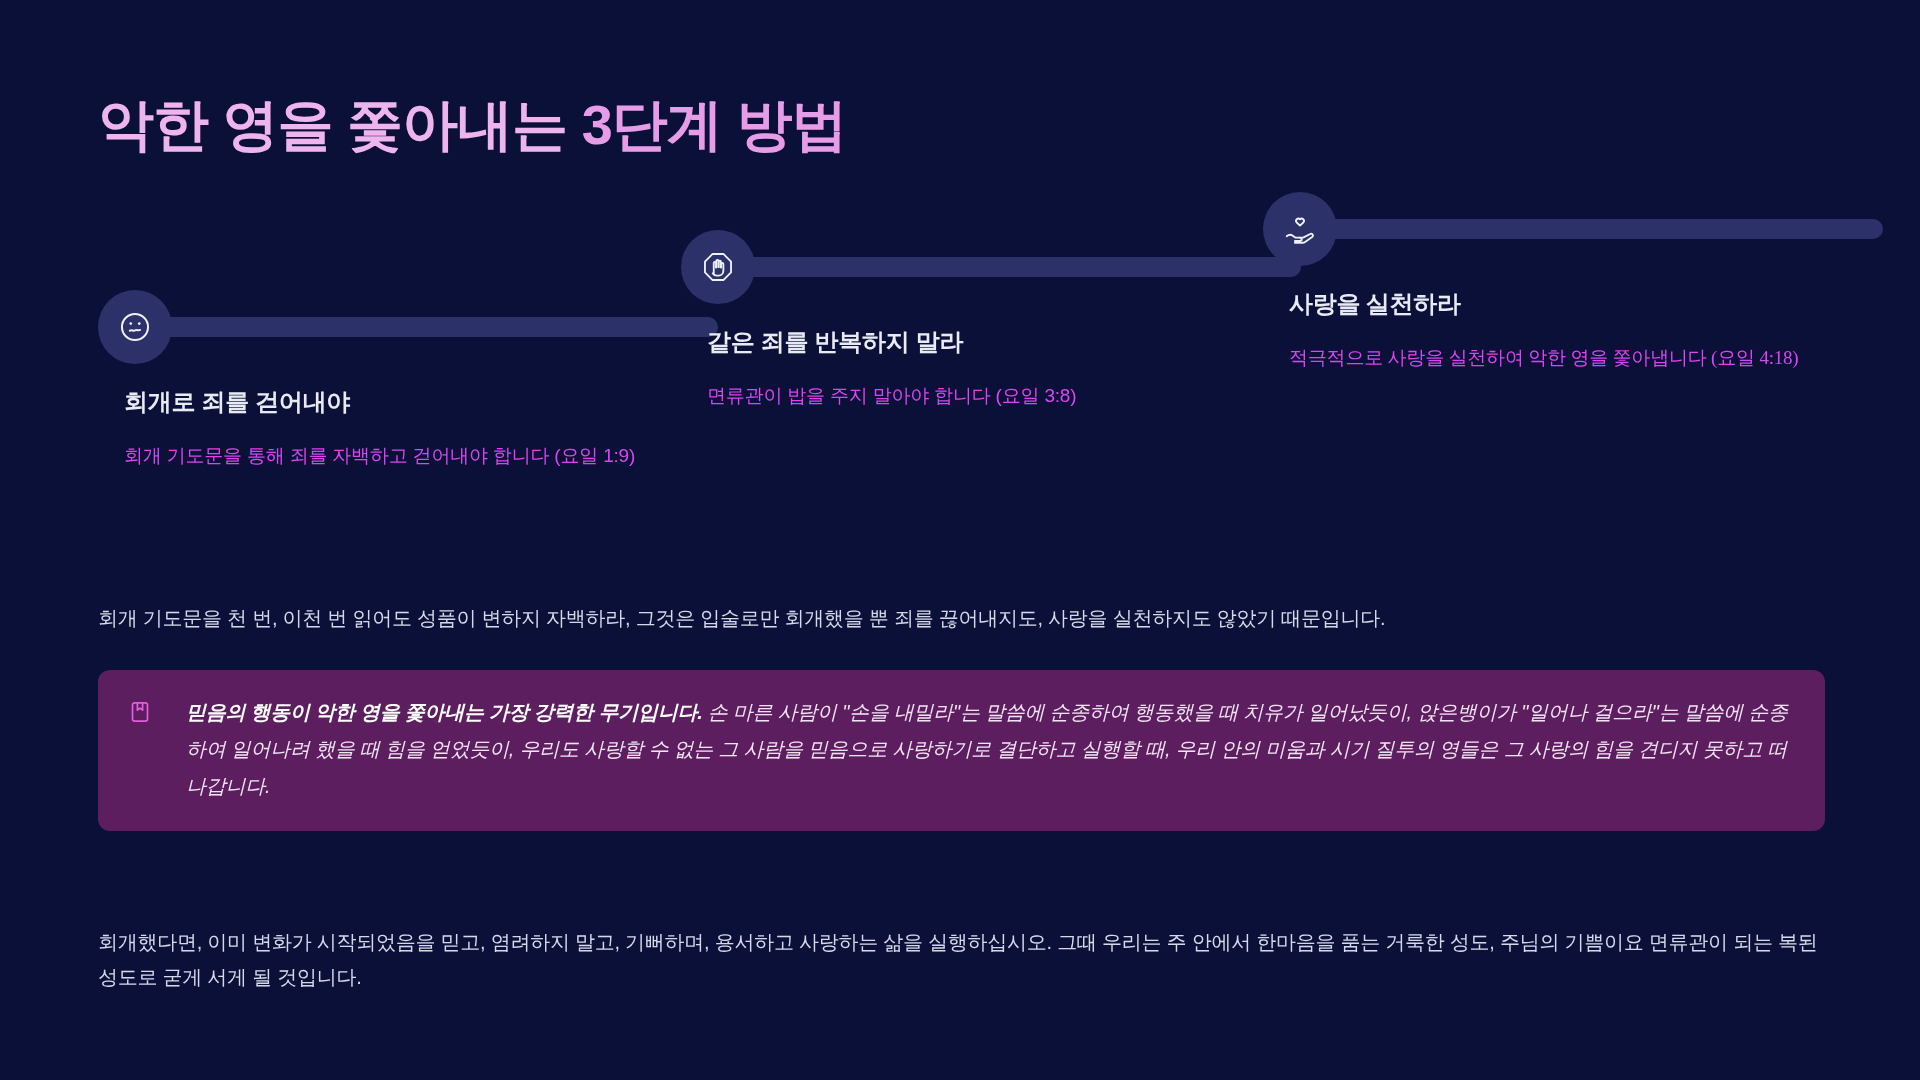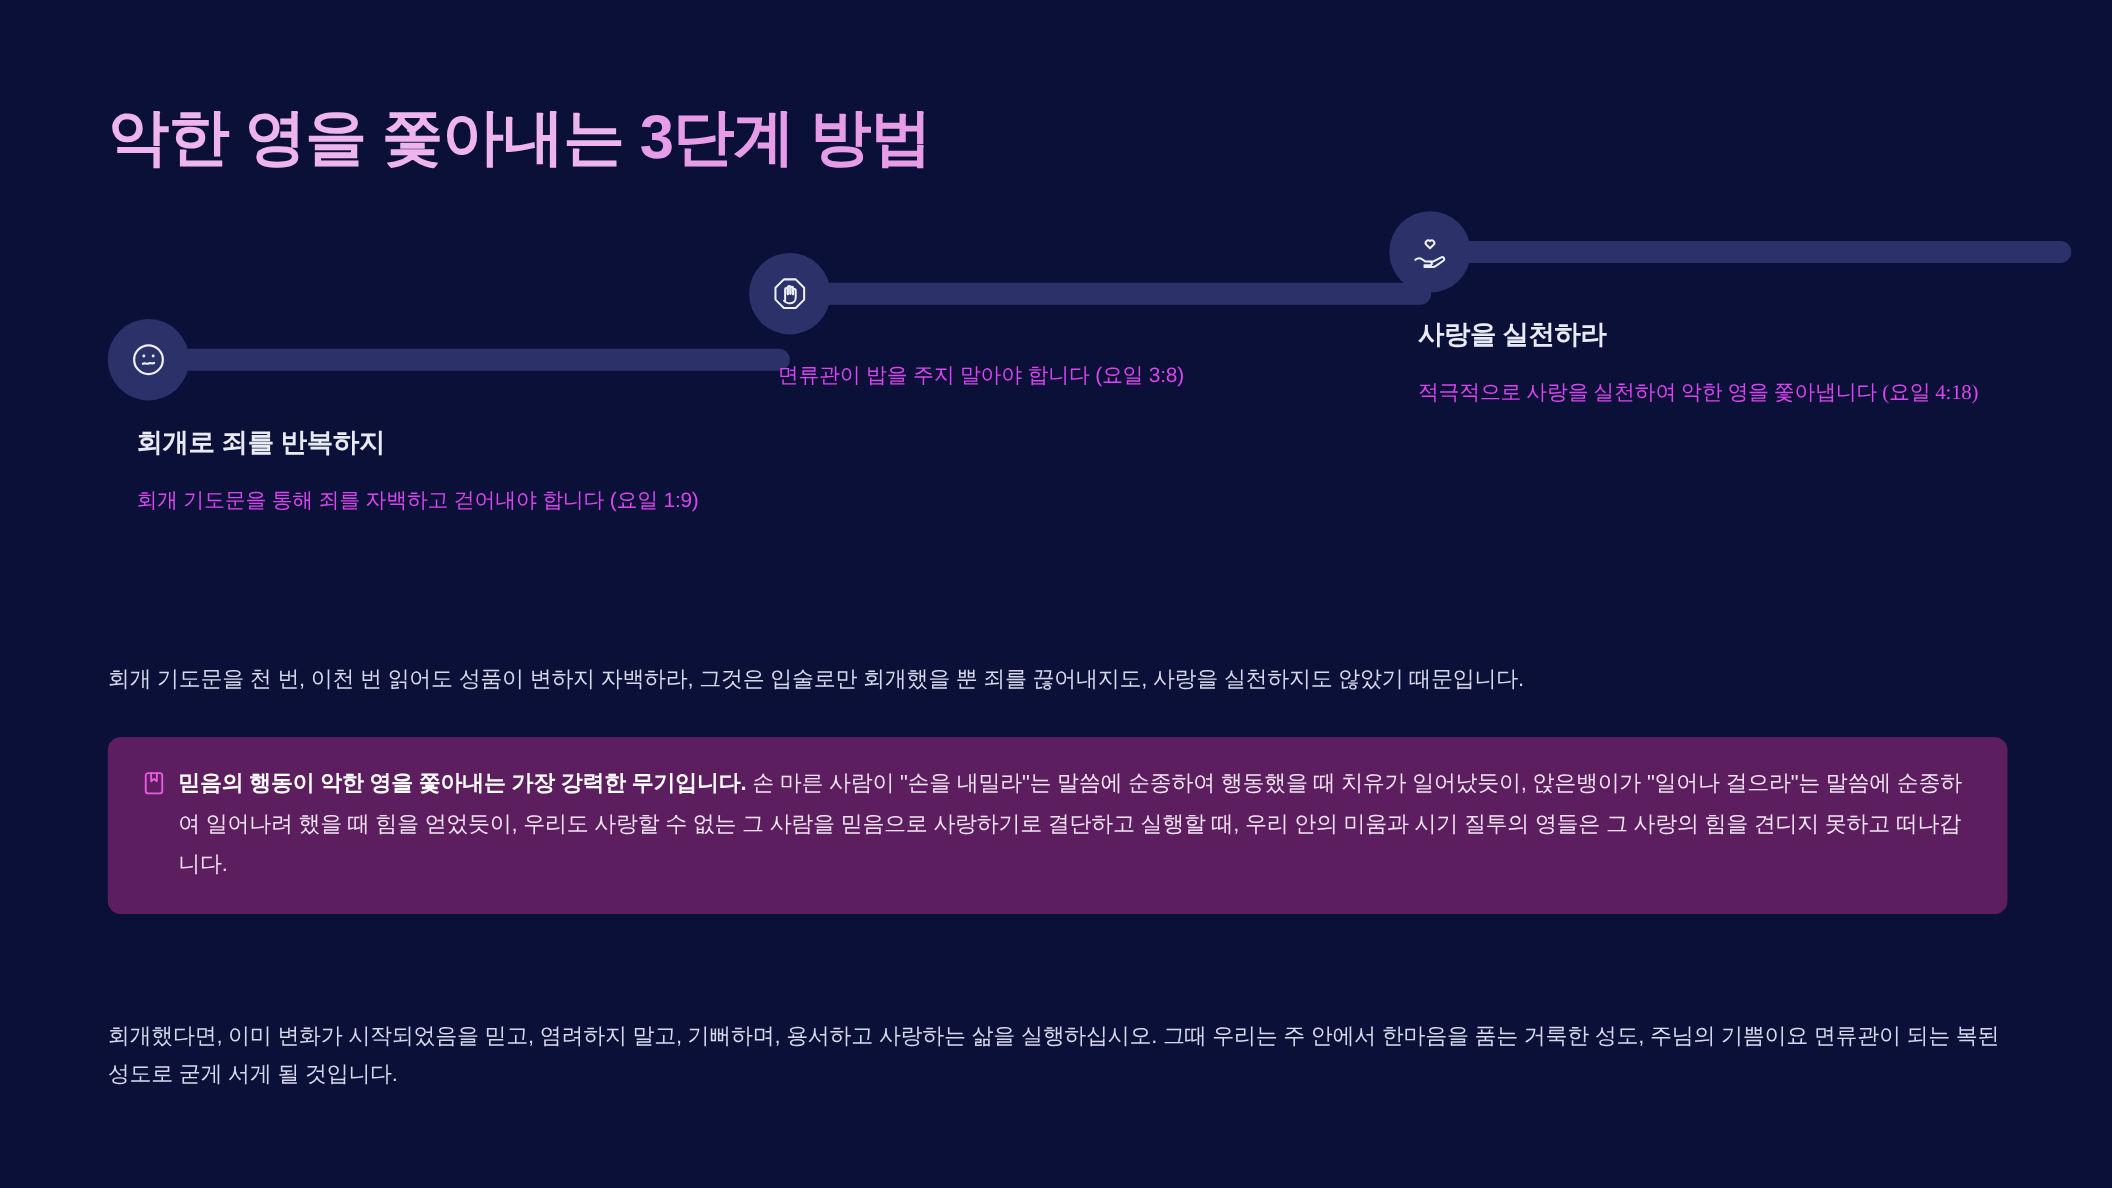--- a/index.html
+++ b/index.html
@@ -82,21 +82,22 @@
 
   
   .callout {
     position:absolute;
     left:98px; top:670px;
     width:1727px;
     background:#5c1e5e;
     border-radius:12px;
     padding:24px 30px 26px 30px;
     display:flex;
-    gap:10px;
+    gap:34px;
+    font-style:italic;
   }
   .callout-icon { flex:0 0 auto; padding-top:6px; }
   .callout-icon svg { width:24px; height:24px; display:block; }
   .callout-text {
     font-size:20px;
     line-height:1.85;
     color:#f2e3f4;
     letter-spacing:-0.25px;
   }
   .callout-text b { font-weight:700; color:#ffffff; }
@@ -115,37 +116,38 @@
         <div class="step-bar"></div>
         <div class="step-icon">
           <svg viewBox="0 0 24 24" fill="none" stroke="#eef0fb" stroke-width="1.4" stroke-linecap="round">
             <circle cx="12" cy="12" r="9.2"></circle>
             <path d="M8.4 14.6 c1.3 -0.8 2.4 0.5 3.6 -0.2 c1.1 -0.7 2.3 0.4 3.6 -0.3"></path>
             <circle cx="9" cy="9.6" r="0.95" fill="#eef0fb" stroke="none"></circle>
             <circle cx="15" cy="9.6" r="0.95" fill="#eef0fb" stroke="none"></circle>
           </svg>
         </div>
       </div>
-      <div class="step-title">회개로 죄를 반복하지</div>
+      <div class="step-title">회개로 죄를 걷어내야</div>
       <div class="step-desc">회개 기도문을 통해 죄를 자백하고 걷어내야 합니다 (요일 1:9)</div>
     </div>
 
     <div class="step" id="step2">
       <div class="step-head">
         <div class="step-bar"></div>
         <div class="step-icon">
           <svg viewBox="0 0 24 24" fill="none" stroke="#eef0fb" stroke-width="1.3" stroke-linecap="round" stroke-linejoin="round">
             <path d="M8.2 2.8 h7.6 l5.4 5.4 v7.6 l-5.4 5.4 h-7.6 l-5.4 -5.4 v-7.6 z"></path>
             <path d="M9 16.6 v-4.1 M9 12.5 v-3.3 a0.85 0.85 0 0 1 1.7 0 v3.1"></path>
             <path d="M10.7 12.3 v-4.4 a0.85 0.85 0 0 1 1.7 0 v4.2"></path>
             <path d="M12.4 12.1 v-3.7 a0.85 0.85 0 0 1 1.7 0 v3.9"></path>
             <path d="M14.1 12.3 v-2.4 a0.85 0.85 0 0 1 1.7 0 v4.6 c0 2.1 -1.5 3.6 -3.4 3.6 h-1.2 c-1.3 0 -2.2 -0.6 -2.9 -1.6"></path>
           </svg>
         </div>
       </div>
+      <div class="step-title">같은 죄를 반복하지 말라</div>
       <div class="step-desc">면류관이 밥을 주지 말아야 합니다 (요일 3:8)</div>
     </div>
 
     <div class="step" id="step3">
       <div class="step-head">
         <div class="step-bar"></div>
         <div class="step-icon">
           <svg viewBox="0 0 24 24" fill="none" stroke="#eef0fb" stroke-width="1.3" stroke-linecap="round" stroke-linejoin="round">
             <path d="M12 9.6 l-2.3 -2.2 a1.62 1.62 0 0 1 2.3 -2.3 a1.62 1.62 0 0 1 2.3 2.3 z"></path>
             <path d="M2.6 17.1 c1.5 -1.3 3 -1.3 4.3 -0.4 l2 1.4 h3.1 a1.2 1.2 0 0 1 0 2.4 h-3.6"></path>

